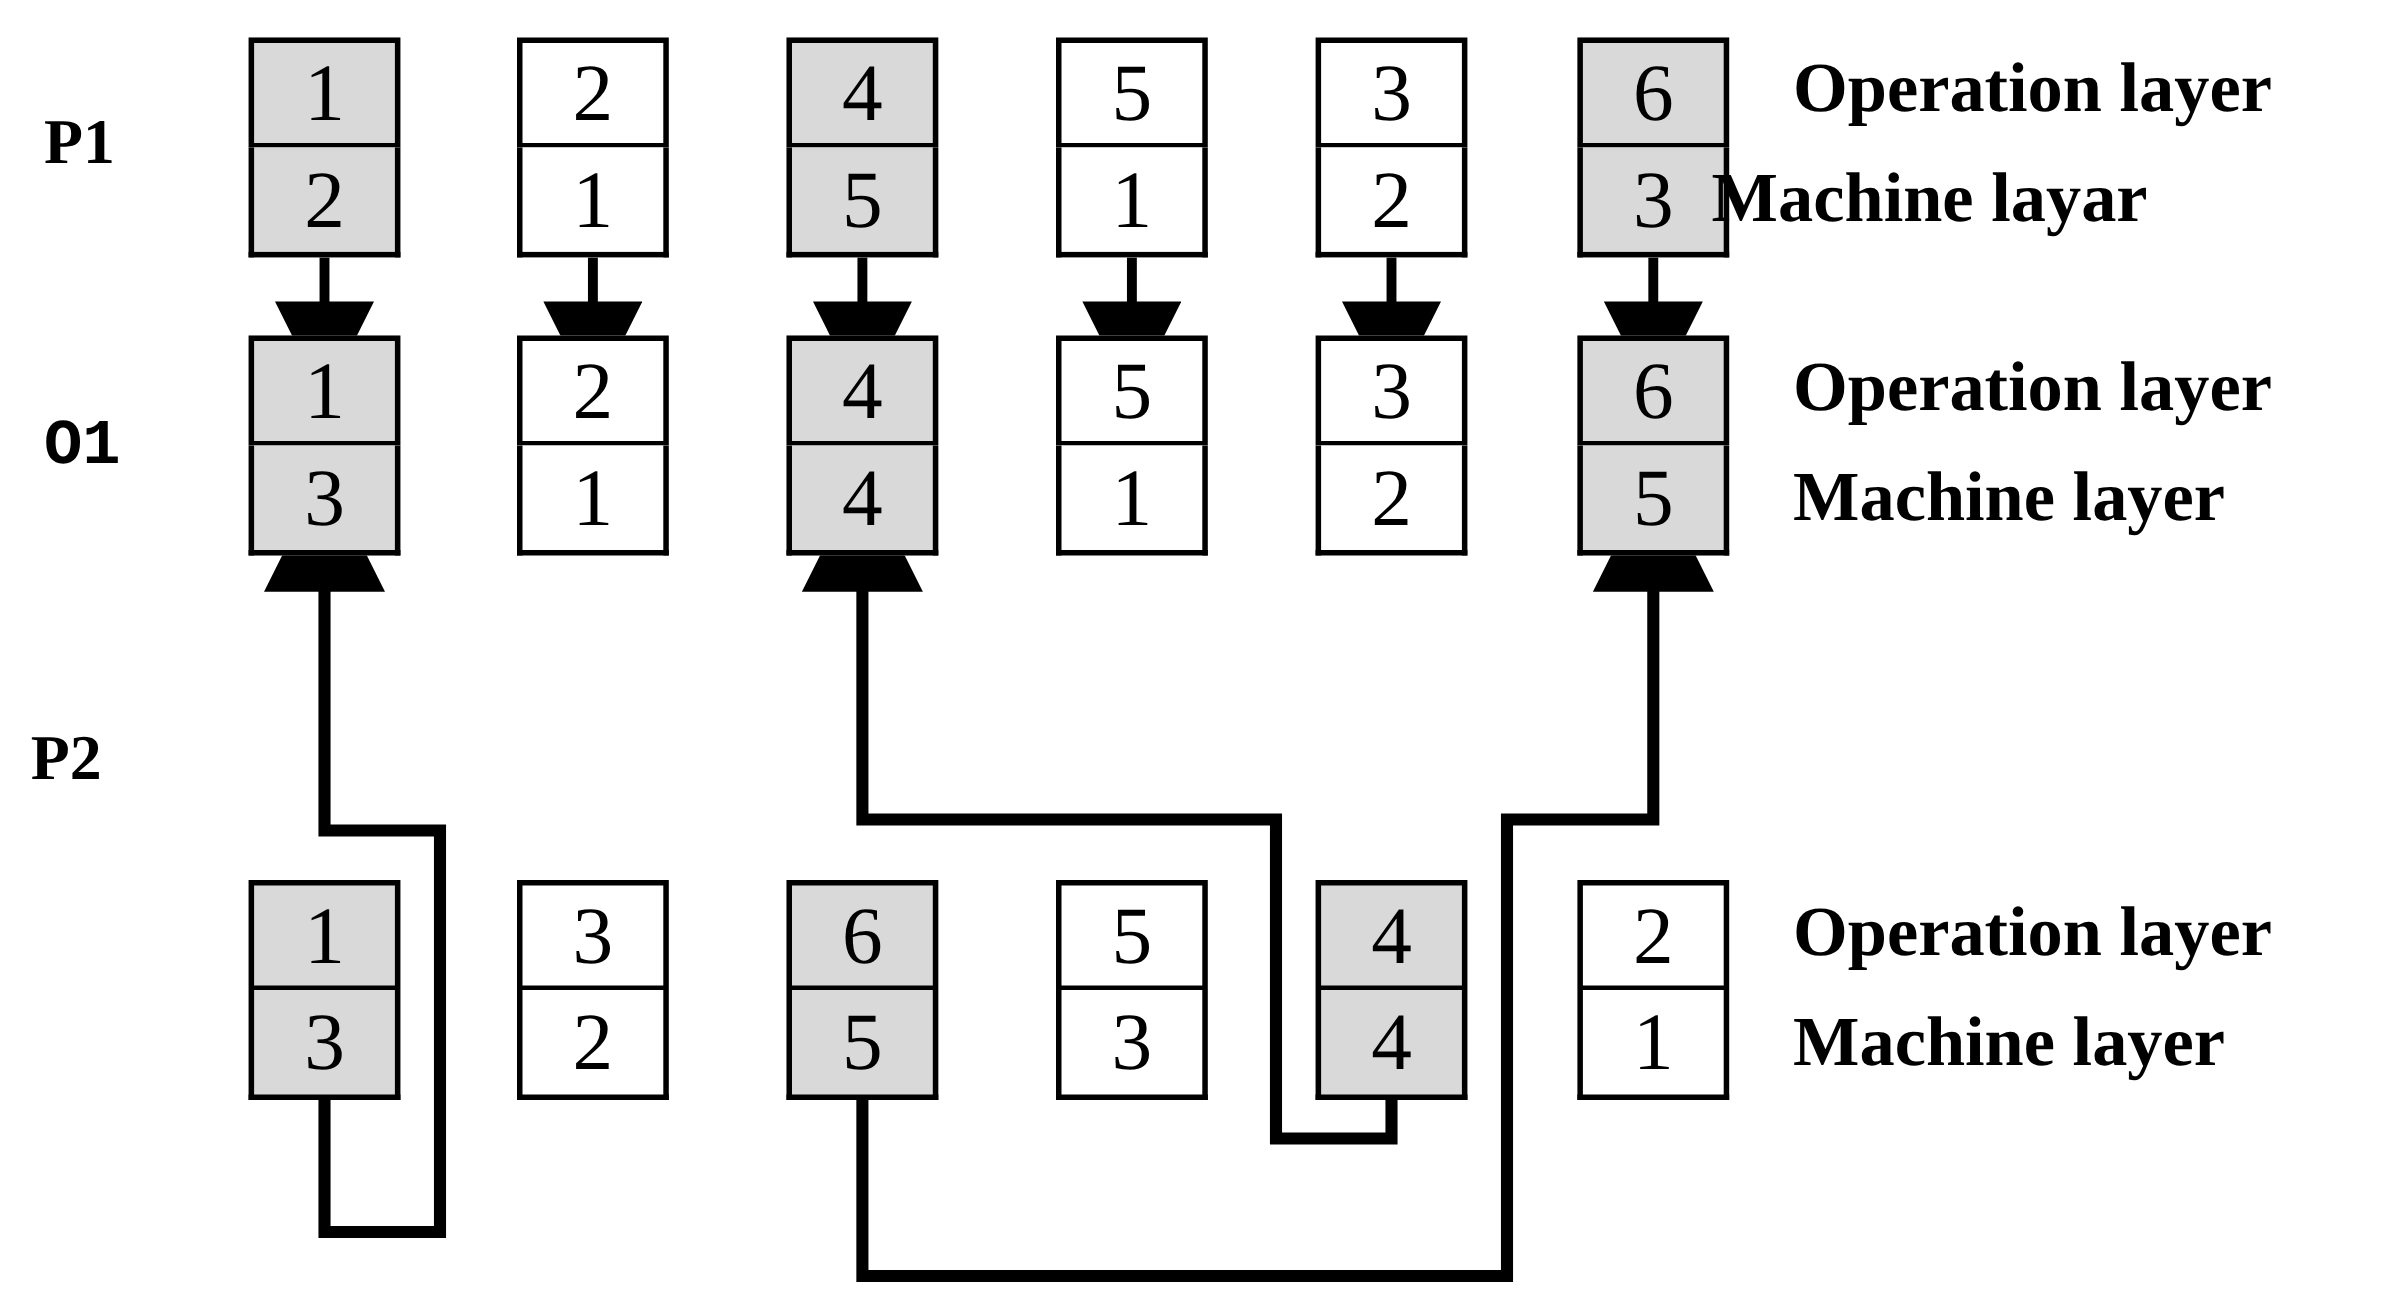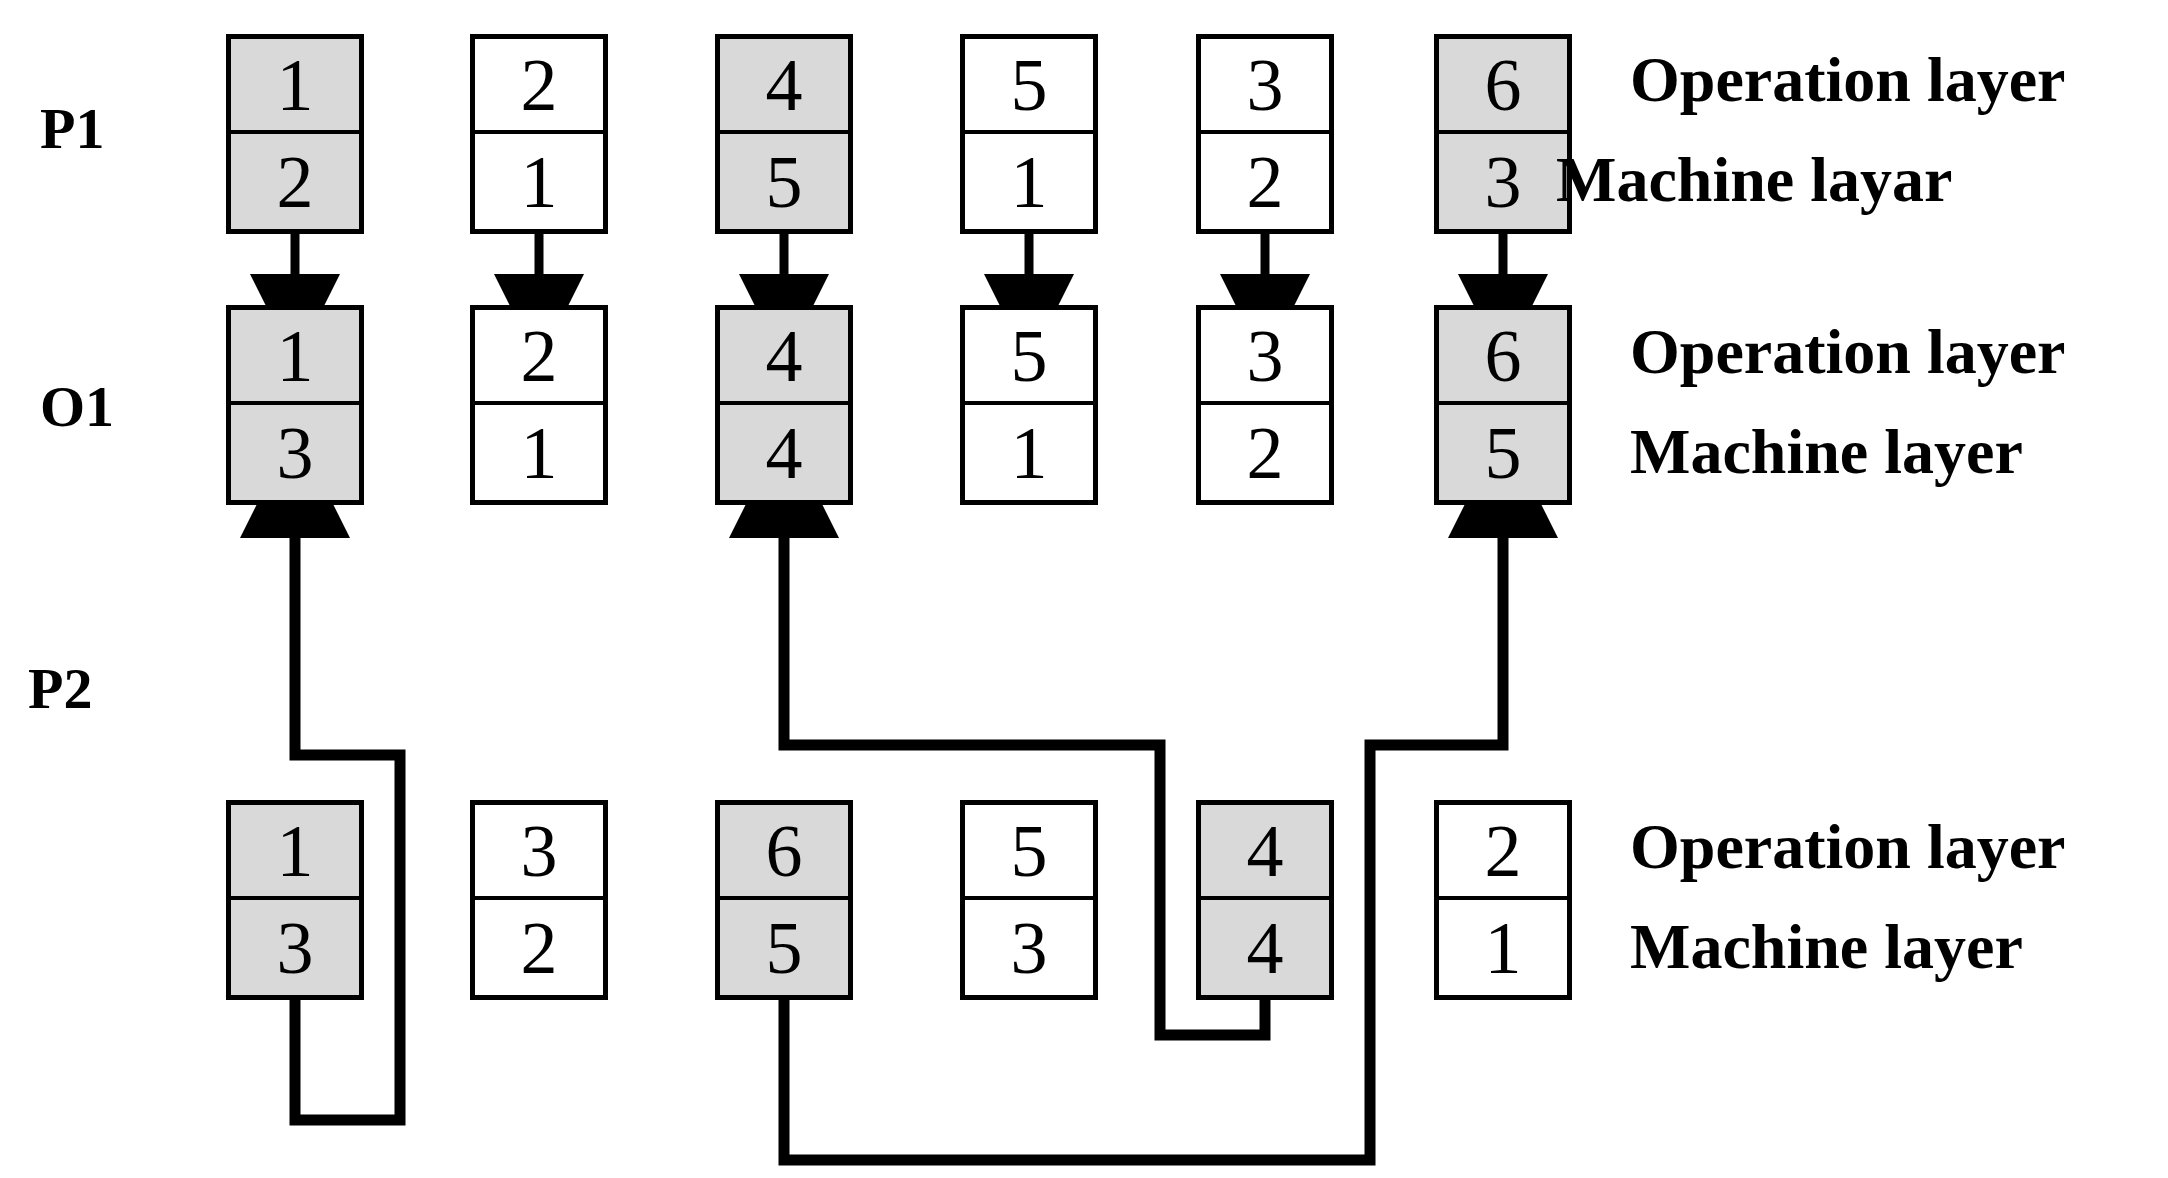--- a/index.html
+++ b/index.html
@@ -65,21 +65,21 @@
     <div class="cellbox op" style="left:1196px;top:34px;width:138px;height:100px;">3</div>
     <div class="cellbox mc" style="left:1196px;top:134px;width:138px;height:100px;">2</div>
 
     <div class="cellbox op shaded" style="left:1434px;top:34px;width:138px;height:100px;">6</div>
     <div class="cellbox mc shaded" style="left:1434px;top:134px;width:138px;height:100px;">3</div>
   </div>
 
   <div class="side-label" style="left:1630px;top:48px;">Operation layer</div>
   <div class="side-label" style="left:1556px;top:148px;">Machine layar</div>
 
-  <div class="row-label" style="left:40px;top:378px;">O1</div>
+  <div class="row-label" style="left:40px;top:378px;font-family:Liberation Mono, monospace;">O1</div>
 
   <div class="chrom">
     <div class="cellbox op shaded" style="left:226px;top:305px;width:138px;height:100px;">1</div>
     <div class="cellbox mc shaded" style="left:226px;top:405px;width:138px;height:100px;">3</div>
 
     <div class="cellbox op" style="left:470px;top:305px;width:138px;height:100px;">2</div>
     <div class="cellbox mc" style="left:470px;top:405px;width:138px;height:100px;">1</div>
 
     <div class="cellbox op shaded" style="left:715px;top:305px;width:138px;height:100px;">4</div>
     <div class="cellbox mc shaded" style="left:715px;top:405px;width:138px;height:100px;">4</div>

